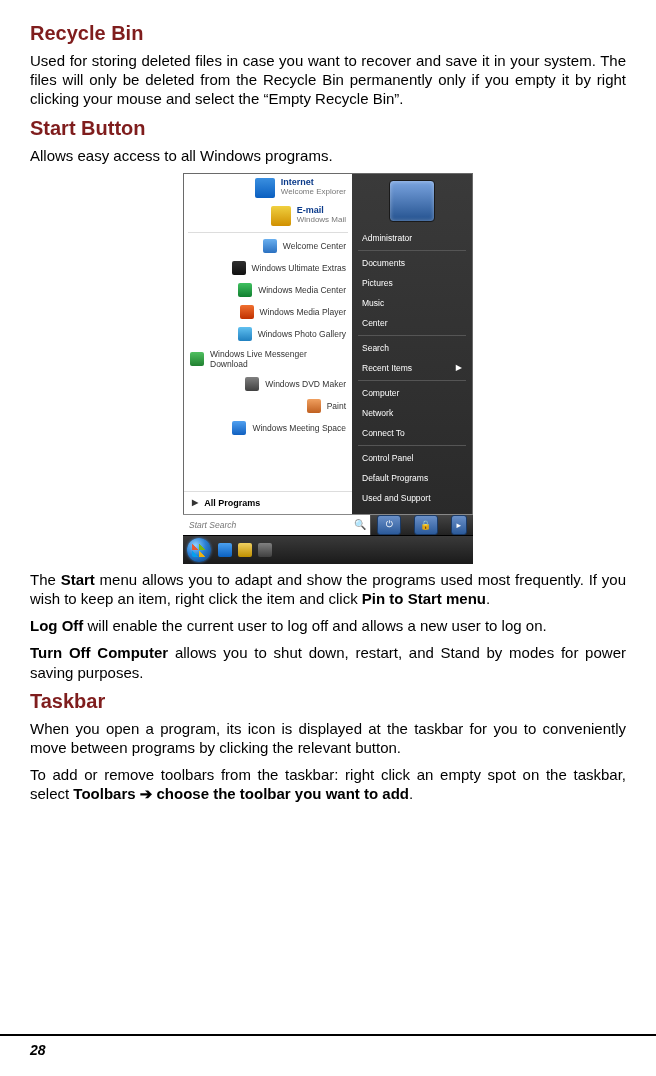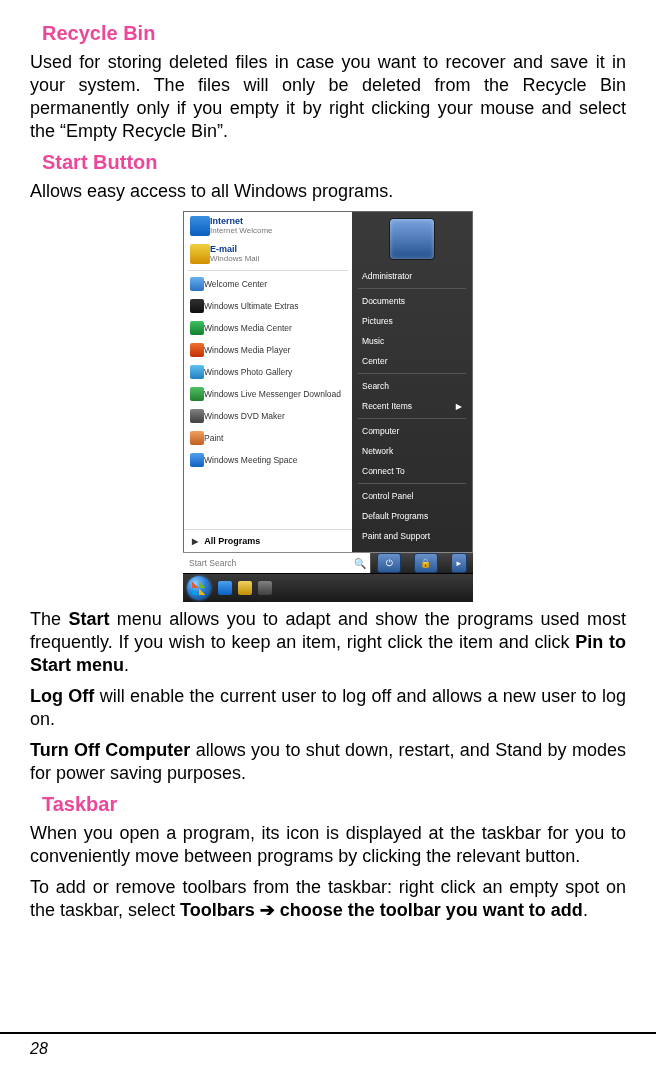--- a/index.html
+++ b/index.html
@@ -7,27 +7,27 @@
     font-family: Arial, Helvetica, sans-serif;
     background: #fff;
     width: 656px;
     height: 1076px;
     box-sizing: border-box;
     padding: 18px 30px 0 30px;
     position: relative;
     color: #000;
   }
   .heading {
-    color: #ec4899;
+    color: #7f1d1d;
     font-weight: bold;
     font-size: 20px;
-    margin: 4px 0 6px 12px;
+    margin: 4px 0 6px 0;
   }
   .para {
-    font-size: 18px;
+    font-size: 15px;
     line-height: 1.28;
     text-align: justify;
     margin: 0 0 8px 0;
   }
   .bold { font-weight: bold; }
   .figure {
     display: flex;
     justify-content: center;
     margin: 2px 0 6px 0;
   }
@@ -51,20 +51,22 @@
   .sm-left-list {
     flex: 1;
     overflow: hidden;
   }
   .sm-item {
     display: flex;
     align-items: center;
     padding: 4px 6px;
     font-size: 8.5px;
     color: #333;
+    gap: 6px;
+    justify-content: flex-end;
   }
   .sm-item.big .sm-label { line-height: 1.1; }
   .sm-item.big .primary { font-weight: bold; color: #0a3a8a; font-size: 9px; }
   .sm-item.big .secondary { color: #777; font-size: 8px; }
   .sm-icon {
     width: 14px;
     height: 14px;
     flex: 0 0 14px;
     border-radius: 2px;
   }
@@ -106,20 +108,21 @@
   .sm-ritem .arrow { color: #fff; font-size: 8px; }
   .sm-rdivider { height: 1px; background: #555; margin: 2px 6px; }
   .sm-search {
     display: flex;
     background: #fff;
     border-top: 1px solid #888;
   }
   .sm-searchbox {
     flex: 1;
     font-size: 8.5px;
+    font-style: italic;
     color: #888;
     padding: 4px 6px;
     border: none;
     background: #fff;
   }
   .sm-mag {
     width: 18px;
     display: flex;
     align-items: center;
     justify-content: center;
@@ -180,44 +183,44 @@
   }
   .footer {
     position: absolute;
     left: 0;
     right: 0;
     bottom: 18px;
     padding: 6px 30px 0 30px;
     border-top: 2px solid #000;
   }
   .pagenum {
-    font-size: 16px;
+    font-size: 14px;
     font-style: italic;
-    font-weight: normal;
+    font-weight: bold;
   }
 </style>
 </head>
 <body>
 
 <div class="heading">Recycle Bin</div>
 <p class="para">Used for storing deleted files in case you want to recover and save it in your system. The files will only be deleted from the Recycle Bin permanently only if you empty it by right clicking your mouse and select the “Empty Recycle Bin”.</p>
 
 <div class="heading">Start Button</div>
 <p class="para">Allows easy access to all Windows programs.</p>
 
 <div class="figure">
   <div class="startmenu">
     <div class="sm-top">
       <div class="sm-left">
         <div class="sm-left-list" id="sm-left-list">
             <div class="sm-item big">
               <div class="sm-icon big" style="background:linear-gradient(#3a8fe0,#0a5fc0);"></div>
               <div class="sm-label">
                 <div class="primary">Internet</div>
-                <div class="secondary">Internet Welcome</div>
+                <div class="secondary">Welcome Explorer</div>
               </div>
             </div>
             <div class="sm-item big">
               <div class="sm-icon big" style="background:linear-gradient(#f0d040,#d09000);"></div>
               <div class="sm-label">
                 <div class="primary">E-mail</div>
                 <div class="secondary">Windows Mail</div>
               </div>
             </div>
             <div class="sm-divider"></div>
@@ -301,21 +304,21 @@
               <span>Connect To</span>
             </div>
             <div class="sm-rdivider"></div>
             <div class="sm-ritem">
               <span>Control Panel</span>
             </div>
             <div class="sm-ritem">
               <span>Default Programs</span>
             </div>
             <div class="sm-ritem">
-              <span>Paint and Support</span>
+              <span>Used and Support</span>
             </div>
           </div>
       </div>
     </div>
     <div class="sm-search">
       <input class="sm-searchbox" placeholder="Start Search" style="">
       <div class="sm-mag">🔍</div>
       <div class="sm-power">
         <div class="pbtn">⏻</div>
         <div class="pbtn">🔒</div>

